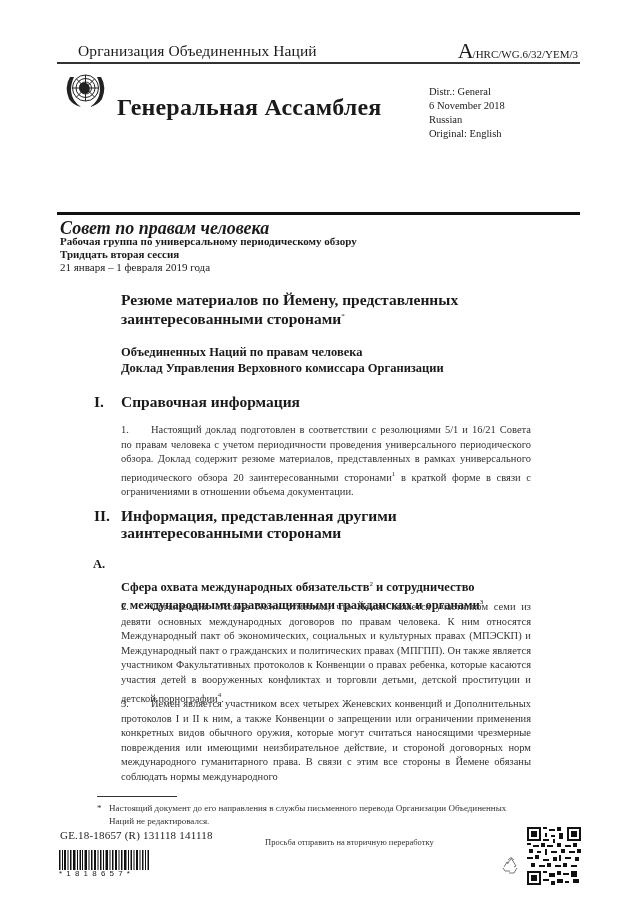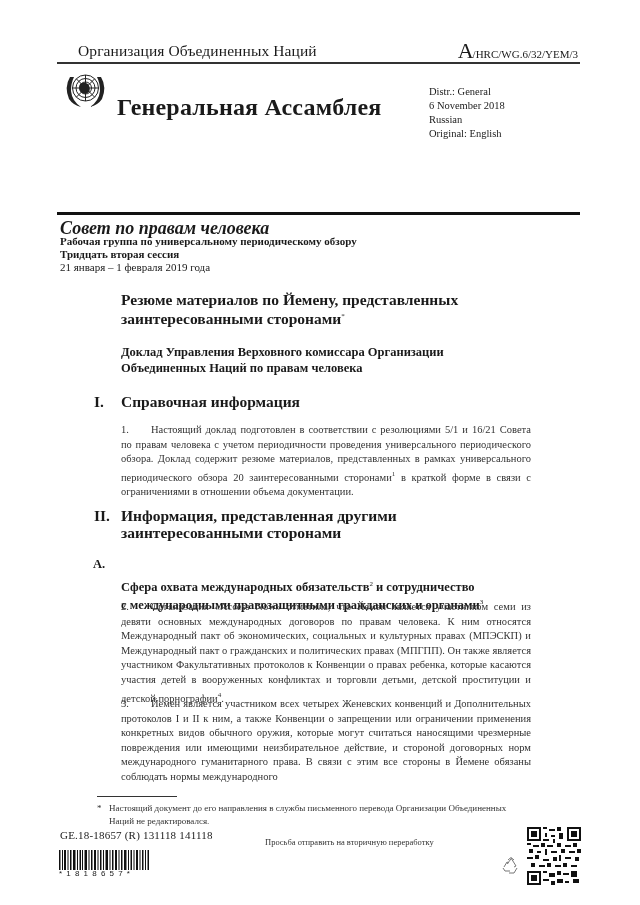--- a/index.html
+++ b/index.html
@@ -85,22 +85,22 @@
   <div class="l3">Тридцать вторая сессия</div>
   <div class="l4">21 января – 1 февраля 2019 года</div>
 </div>
 
 <div class="abs title">
   <div>Резюме материалов по Йемену, представленных</div>
   <div><span>заинтересованными сторонами</span><span class="sup">*</span></div>
 </div>
 
 <div class="abs subtitle">
+  <div>Объединенных Наций по правам человека</div>
   <div>Доклад Управления Верховного комиссара Организации</div>
-  <div>Объединенных Наций по правам человека</div>
 </div>
 
 <div class="abs h1 sec1">
   <span class="num">I.</span>
   <span class="txt">Справочная информация</span>
 </div>
 
 <div class="abs para p1"><span class="pn">1.</span><span>Настоящий доклад подготовлен в соответствии с резолюциями 5/1 и 16/21 Совета по правам человека с учетом периодичности проведения универсального периодического обзора. Доклад содержит резюме материалов, представленных в рамках универсального периодического обзора 20 заинтересованными сторонами</span><span class="sup">1</span><span> в краткой форме в связи с ограничениями в отношении объема документации.</span></div>
 
 <div class="abs h1 sec2">

